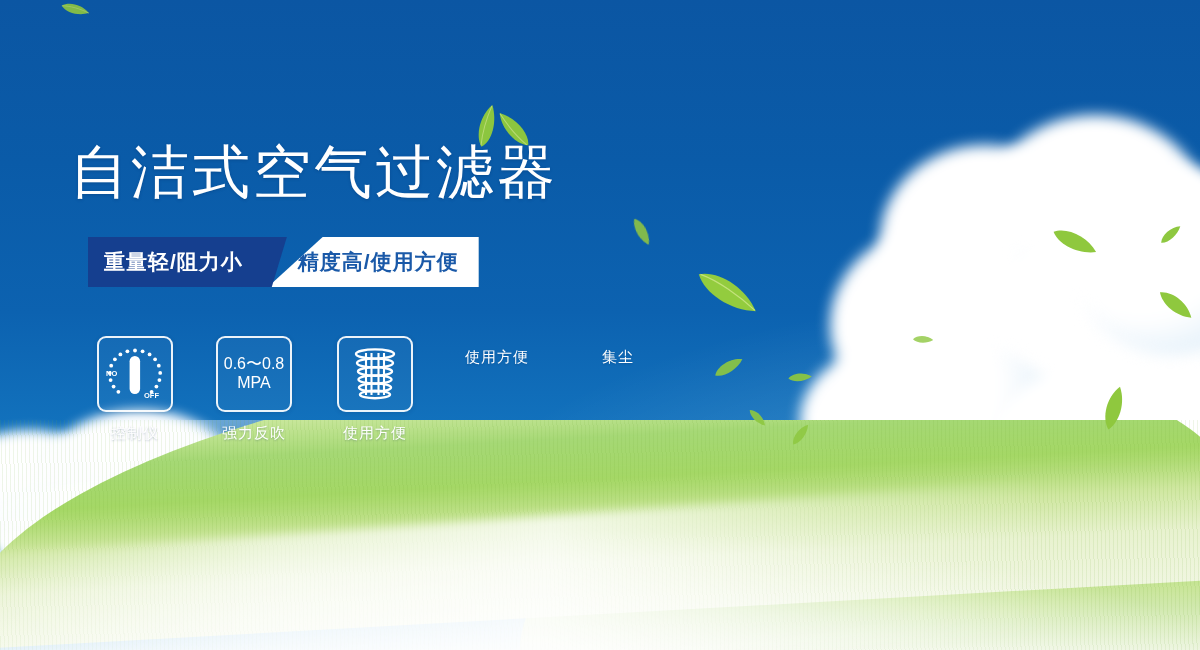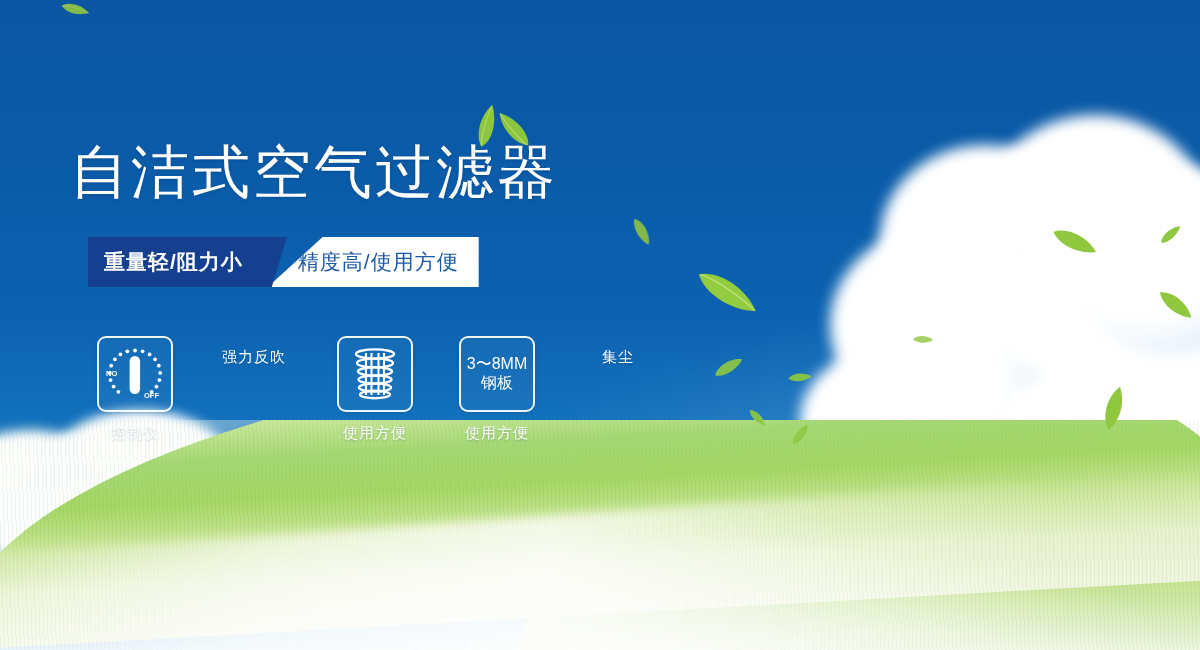--- a/index.html
+++ b/index.html
@@ -152,21 +152,21 @@
     position:relative;z-index:2;
   }
   .sub-slant{
     width:26px;background:#153f8f;position:relative;z-index:2;
     clip-path:polygon(0 0, 100% 0, 42% 100%, 0 100%);
     margin-right:-1px;
   }
   .sub-b{
     background:#ffffff;color:#1a59a8;
     display:flex;align-items:center;padding:0 20px 0 14px;
-    font-size:21px;letter-spacing:1px;font-weight:400;
+    font-size:21px;letter-spacing:1px;font-weight:700;
     position:relative;z-index:1;margin-left:-18px;
     clip-path:polygon(26% 0, 100% 0, 100% 100%, 0 100%);
     padding-left:30px;
   }
 
   
   .features{position:absolute;left:76px;top:336px;display:flex;gap:0;}
   .feat{width:120px;display:flex;flex-direction:column;align-items:center;}
   .feat-box{
     width:76px;height:76px;border:2px solid rgba(255,255,255,.92);
@@ -363,20 +363,26 @@
               <rect x="25.6" y="11" width="10.5" height="38" rx="5.2"></rect>
             </g>
             <text x="2" y="31" fill="#ffffff" font-size="7.5" font-family="Liberation Sans, sans-serif" font-weight="700">NO</text>
             <text x="40" y="53" fill="#ffffff" font-size="7.5" font-family="Liberation Sans, sans-serif" font-weight="700">OFF</text>
           </svg>
         </div>
         <div class="feat-label">控制仪</div>
       </div>
 
       <div class="feat">
+        <div class="feat-box">
+          <div class="txt">
+            <div>0.6〜0.8</div>
+            <div>MPA</div>
+          </div>
+        </div>
         <div class="feat-label">强力反吹</div>
       </div>
 
       <div class="feat">
         <div class="feat-box">
           <svg width="58" height="58" viewBox="0 0 58 58">
             <g stroke="#ffffff" stroke-width="2.1" fill="none">
               <line x1="20" y1="8" x2="20" y2="50"></line>
               <line x1="25.5" y1="8" x2="25.5" y2="50"></line>
               <line x1="32.5" y1="8" x2="32.5" y2="50"></line>
@@ -389,26 +395,20 @@
               <ellipse cx="29" cy="34.5" rx="16.5" ry="4.1"></ellipse>
               <ellipse cx="29" cy="42.5" rx="16" ry="4"></ellipse>
               <ellipse cx="29" cy="49.5" rx="15" ry="3.8"></ellipse>
             </g>
           </svg>
         </div>
         <div class="feat-label">使用方便</div>
       </div>
 
       <div class="feat">
-        <div class="feat-box">
-          <div class="txt">
-            <div>3〜8MM</div>
-            <div>钢板</div>
-          </div>
-        </div>
         <div class="feat-label">使用方便</div>
       </div>
 
       <div class="feat">
         <div class="feat-label">集尘</div>
       </div>
 
     </div>
   </div>
 </div>

